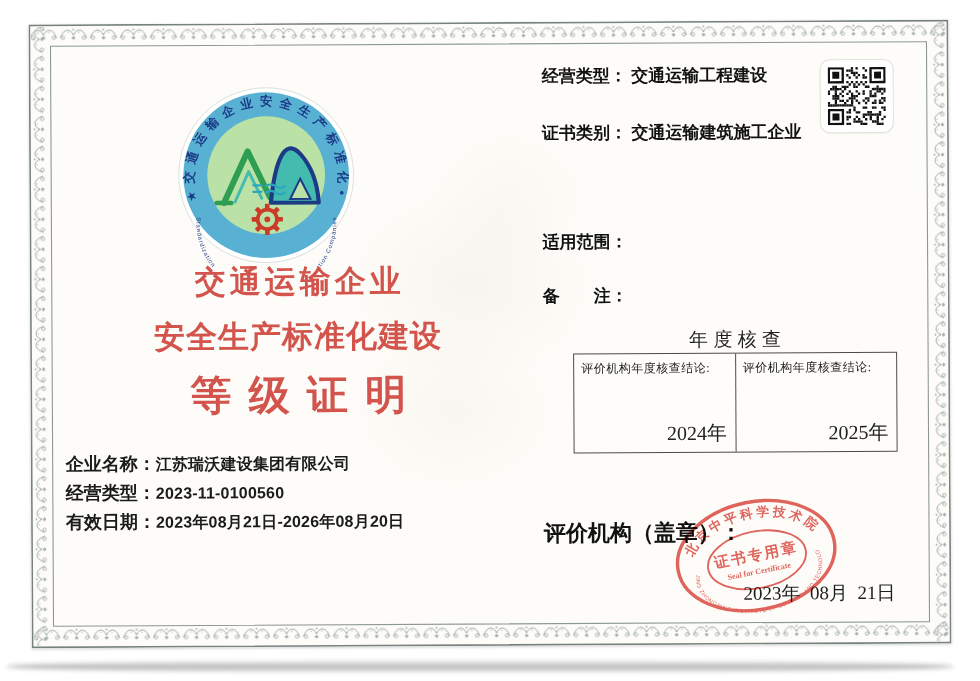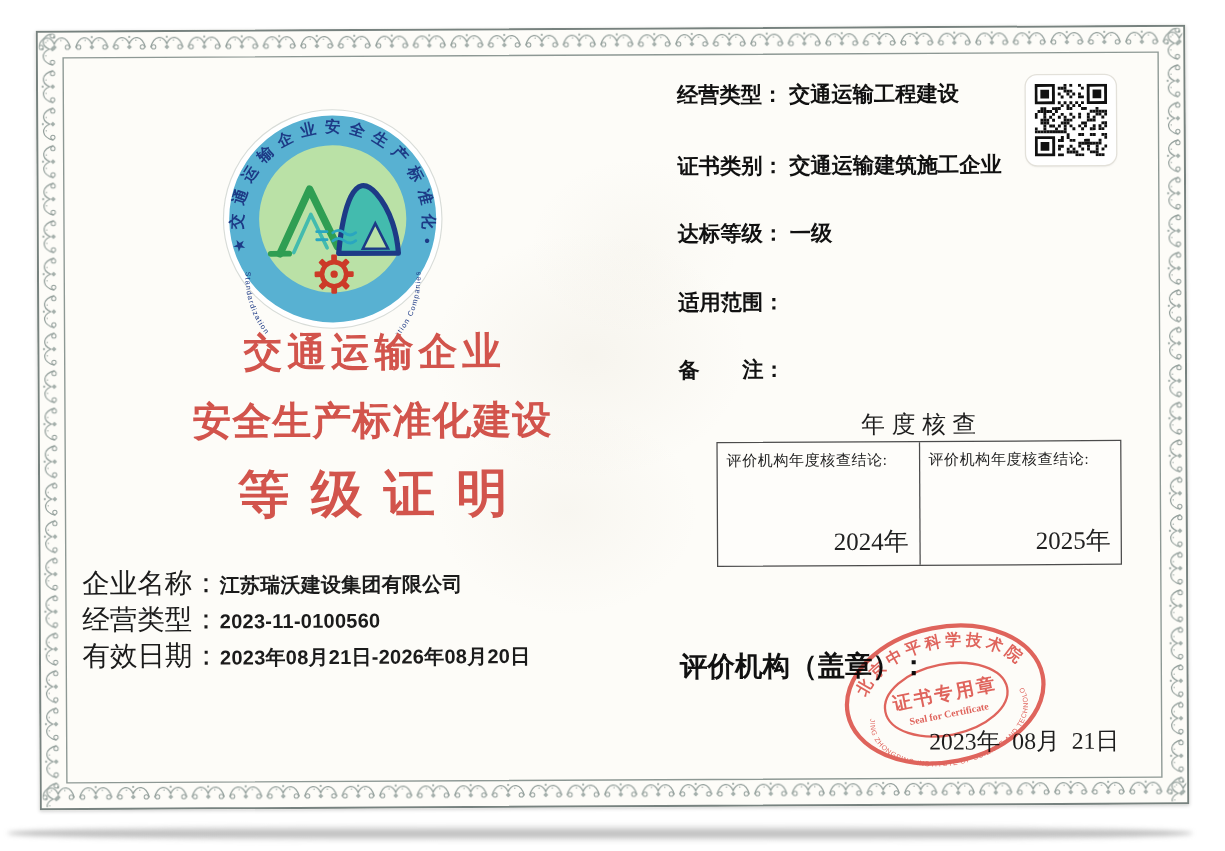--- a/index.html
+++ b/index.html
@@ -28,21 +28,21 @@
   .abs{position:absolute;}
 
   
   .title-block{left:38px;top:238px;width:460px;text-align:center;color:#d2544c;font-weight:bold;}
   .title-line1{font-size:31px;letter-spacing:4px;text-indent:4px;}
   .title-line2{font-size:31px;letter-spacing:1px;margin-top:13px;}
   .title-line3{font-size:41px;letter-spacing:.42em;text-indent:.42em;margin-top:10px;}
 
   .info-left{left:35px;top:428px;width:470px;color:#1b1b1b;}
   .info-row{display:flex;align-items:baseline;height:29px;}
-  .info-row .lbl{font-weight:normal;font-size:22px;white-space:nowrap;}
+  .info-row .lbl{font-weight:bold;font-size:18px;white-space:nowrap;}
   .info-row .val{font-weight:bold;font-size:16px;white-space:nowrap;letter-spacing:.2px;}
 
   
   .field{left:513px;color:#111;white-space:nowrap;}
   .field .lbl,.field .val{font-weight:bold;font-size:17px;}
   .f0{top:43px;}.f1{top:100px;}.f2{top:154px;}.f3{top:209px;}.f4{top:263px;text-align:center;}
 
   .review-heading{
     left:545px;top:306px;width:320px;text-align:center;color:#1d1d1d;
     font-family:"Liberation Serif","DejaVu Serif",serif;font-size:19px;
@@ -175,24 +175,20 @@
       </div>
     </div>
 
     <div class="abs field f0">
       <span class="lbl">经营类型：</span>
       <span class="val">交通运输工程建设</span>
     </div>
     <div class="abs field f1">
       <span class="lbl">证书类别：</span>
       <span class="val">交通运输建筑施工企业</span>
-    </div>
-    <div class="abs field f2">
-      <span class="lbl">达标等级：</span>
-      <span class="val">一级</span>
     </div>
     <div class="abs field f3">
       <span class="lbl">适用范围：</span>
       <span class="val"></span>
     </div>
     <div class="abs field f4">
       <span class="lbl">备　　注：</span>
       <span class="val"></span>
     </div>
 

